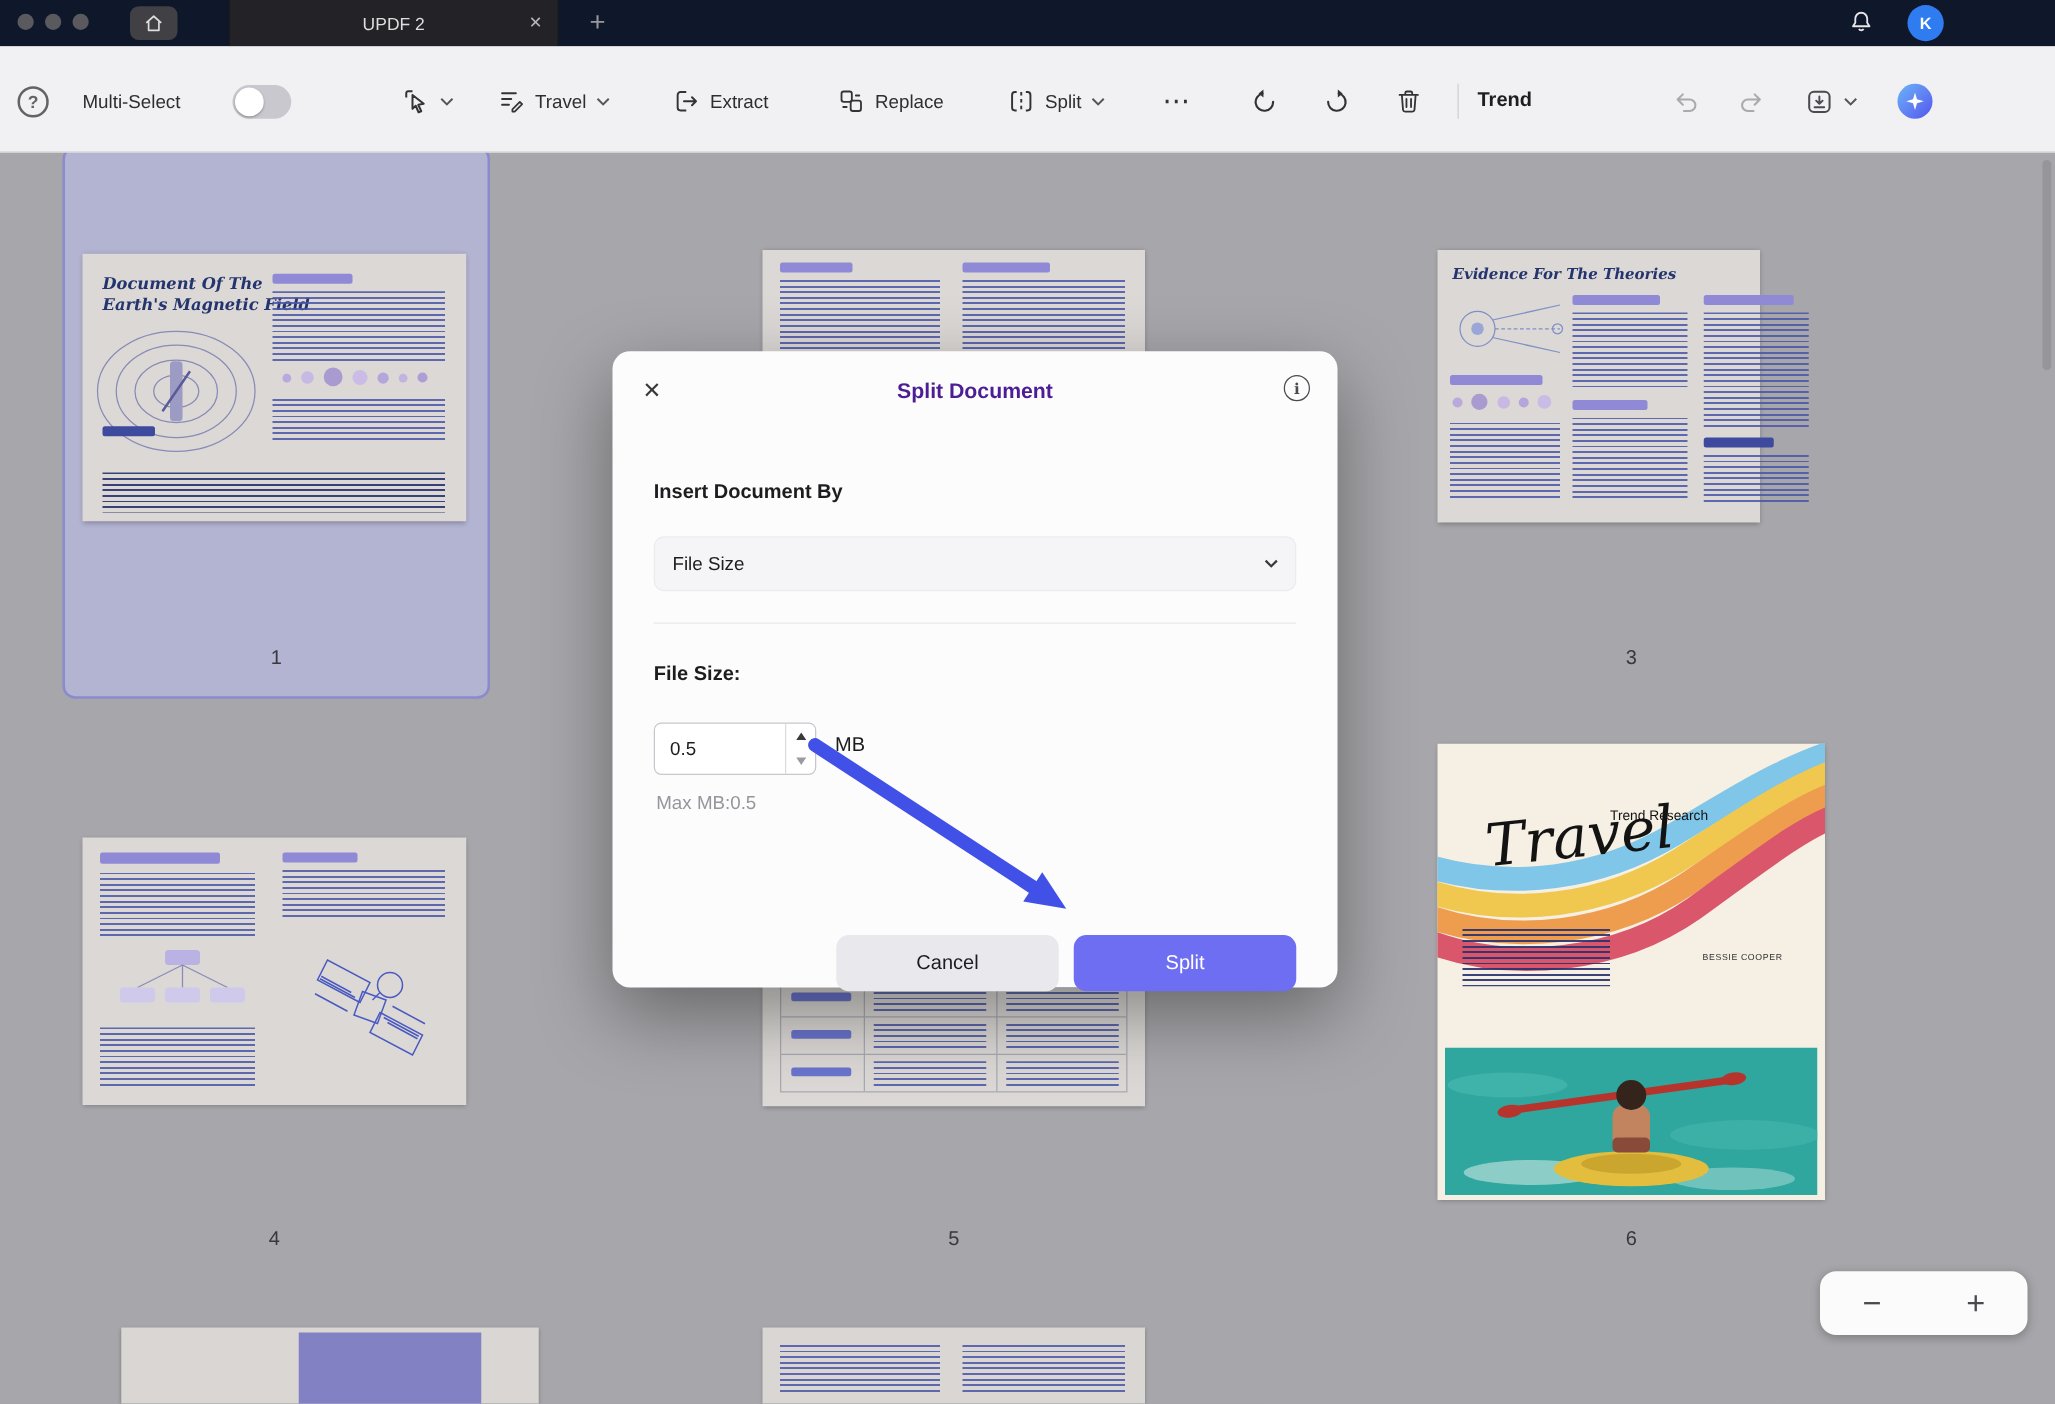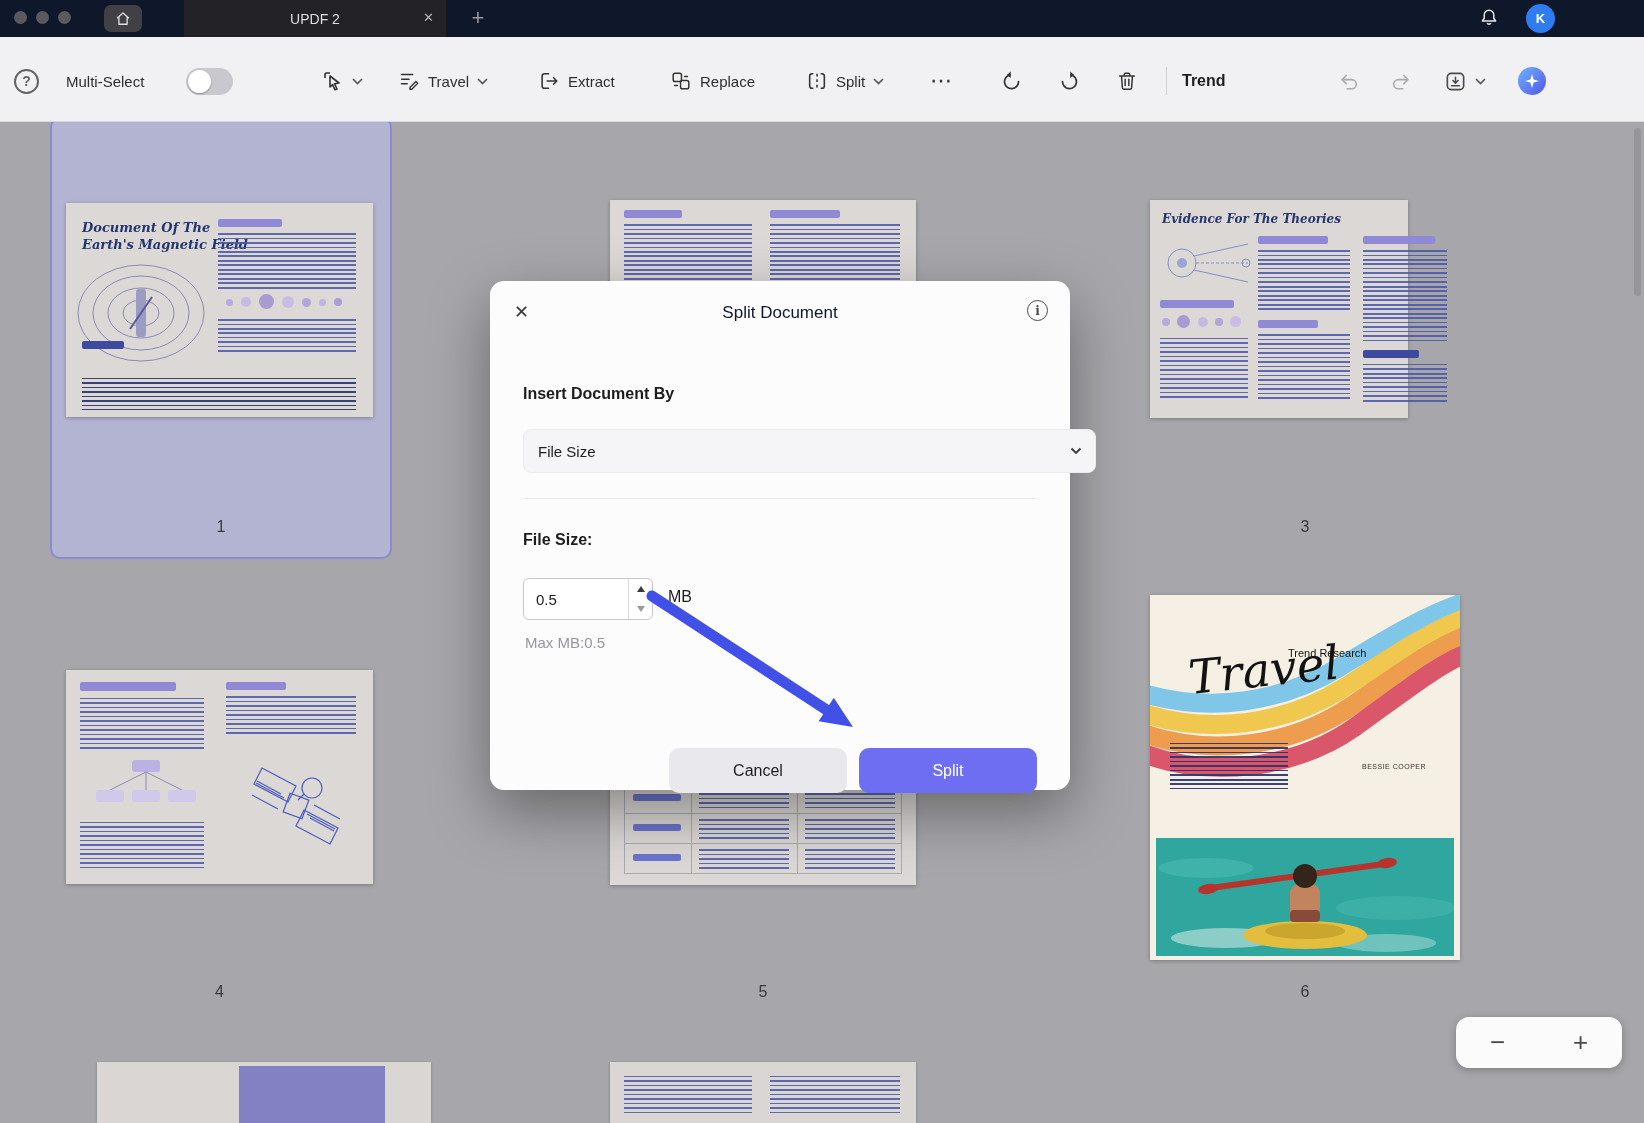--- a/index.html
+++ b/index.html
@@ -36,24 +36,24 @@
   .chipd { background:#3d4a9e; }
   .tx { position:absolute; background-image:repeating-linear-gradient(to bottom, rgba(72,84,168,.85) 0 1.5px, transparent 1.5px 4.5px); }
   .txd { background-image:repeating-linear-gradient(to bottom, rgba(38,48,110,.9) 0 1.5px, transparent 1.5px 4.5px); }
   .pl { position:absolute; border-radius:50%; }
   .serifit { font-family:"DejaVu Serif", serif; font-style:italic; font-weight:700; color:#24346f; }
   .partial { position:absolute; background:#d9d6d4; box-shadow:0 1px 3px rgba(0,0,0,.25); z-index:2; }
 
   
   .dialog { position:absolute; left:490px; top:281px; width:580px; height:509px; background:#fcfcfd; border-radius:14px; box-shadow:0 22px 60px rgba(0,0,0,.38); z-index:10; }
   .dlg-close { position:absolute; left:24px; top:20px; font-size:18px; color:#3a3a3d; }
-  .dlg-title { position:absolute; left:0; top:22px; width:100%; text-align:center; font-size:17px; font-weight:400; color:#0f172a; }
+  .dlg-title { position:absolute; left:0; top:22px; width:100%; text-align:center; font-size:17px; font-weight:700; color:#4c1d95; }
   .dlg-info { position:absolute; right:22px; top:19px; width:21px; height:21px; border:1.6px solid #4a4a4e; border-radius:50%; color:#4a4a4e; font-size:12px; font-weight:700; font-family:"DejaVu Serif", serif; display:flex; align-items:center; justify-content:center; }
   .dlg-h { position:absolute; font-size:16px; font-weight:700; color:#1d1d1f; }
-  .dropdown { position:absolute; left:33px; top:148px; width:573px; height:44px; background:#f5f5f7; border:1px solid #ebebee; border-radius:8px; display:flex; align-items:center; padding:0 14px; font-size:15px; color:#1d1d1f; }
+  .dropdown { position:absolute; left:33px; top:148px; width:514px; height:44px; background:#f5f5f7; border:1px solid #ebebee; border-radius:8px; display:flex; align-items:center; padding:0 14px; font-size:15px; color:#1d1d1f; }
   .dd-chev { position:absolute; right:13px; top:17px; }
   .dlg-div { position:absolute; left:33px; top:217px; width:514px; height:1px; background:#e9e9ec; }
   .spin { position:absolute; left:33px; top:297px; width:130px; height:42px; background:#fff; border:1.5px solid #c7c7cd; border-radius:6px; display:flex; }
   .spin input { flex:1; border:none; outline:none; font-size:15px; color:#1d1d1f; padding-left:12px; width:95px; background:transparent; font-family:"Liberation Sans", sans-serif; }
   .steppers { width:24px; border-left:1px solid #dcdce0; display:flex; flex-direction:column; }
   .steppers div { flex:1; display:flex; align-items:center; justify-content:center; }
   .tri-up { width:0; height:0; border-left:4px solid transparent; border-right:4px solid transparent; border-bottom:6px solid #3a3a3e; }
   .tri-dn { width:0; height:0; border-left:4px solid transparent; border-right:4px solid transparent; border-top:6px solid #9a9aa0; }
   .unit { position:absolute; left:178px; top:307px; font-size:16px; color:#1d1d1f; }
   .maxhint { position:absolute; left:35px; top:353px; font-size:15px; color:#96969c; }

